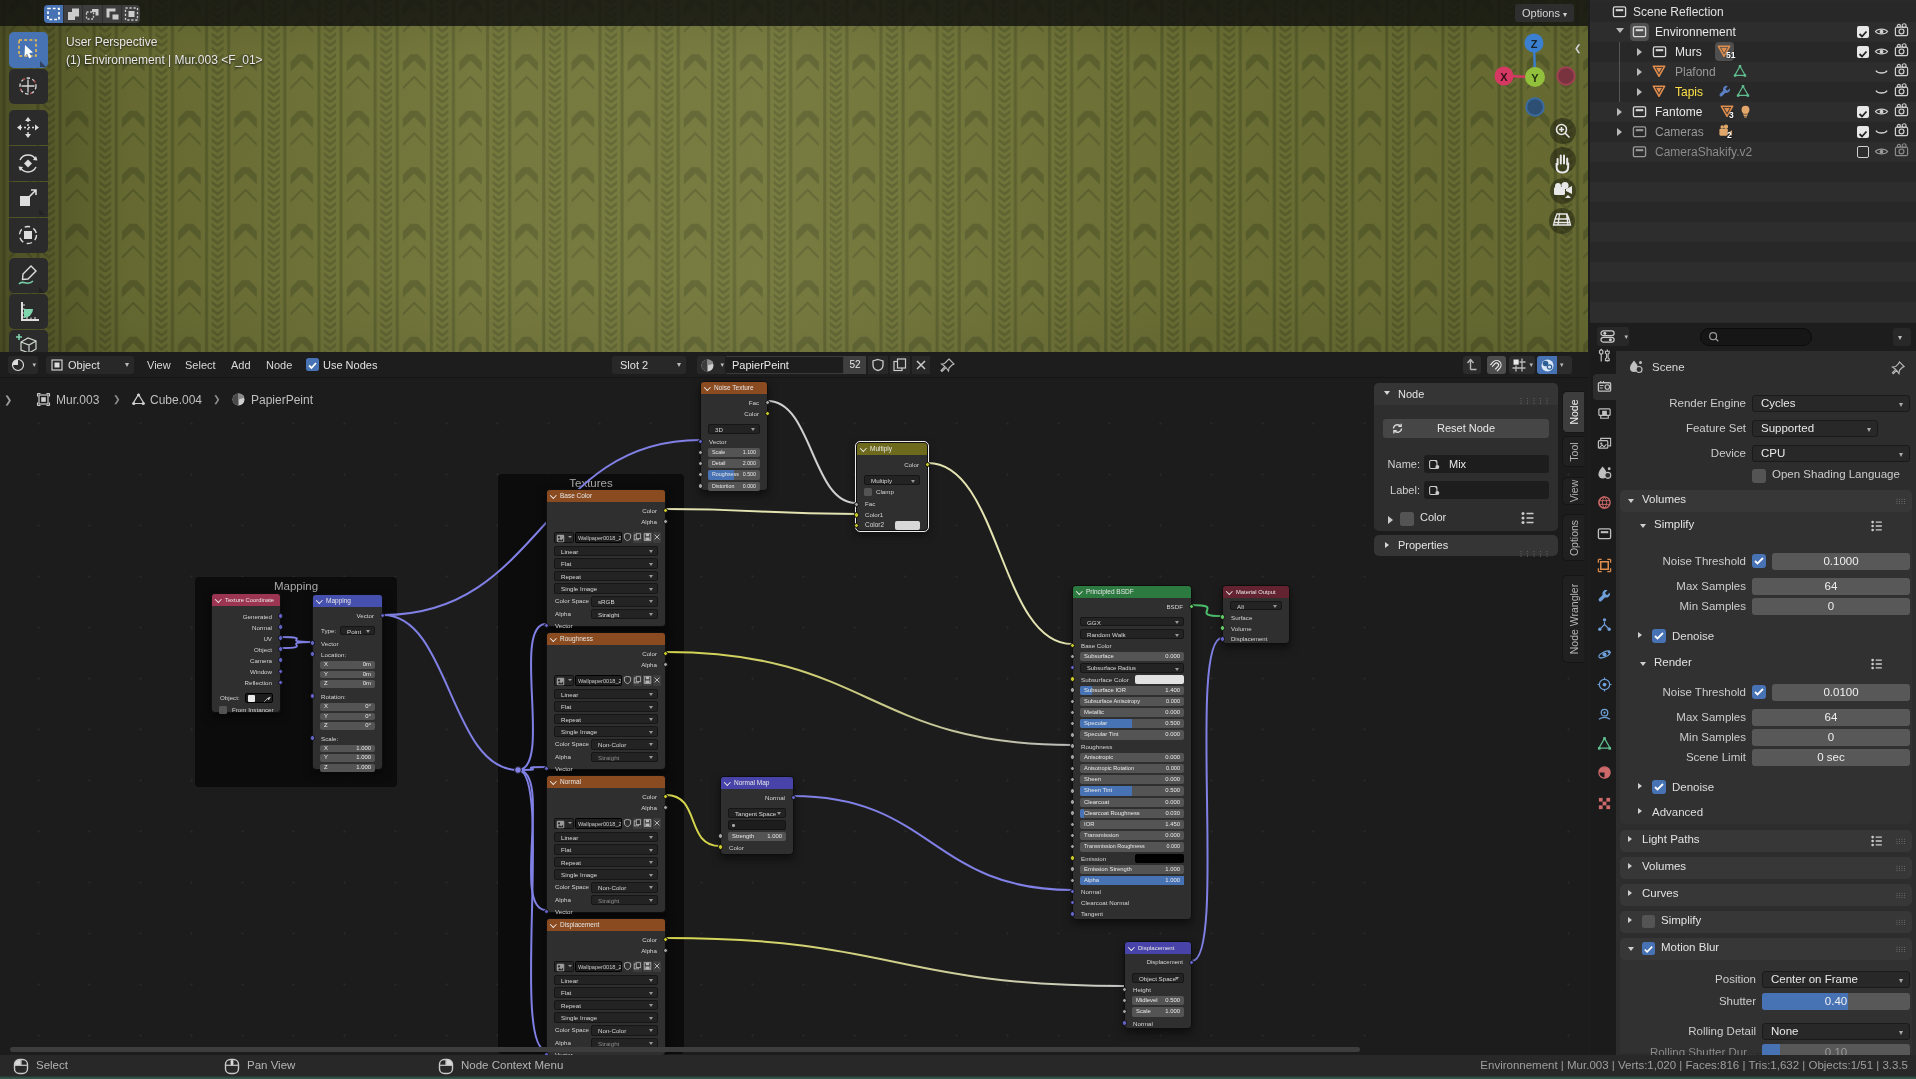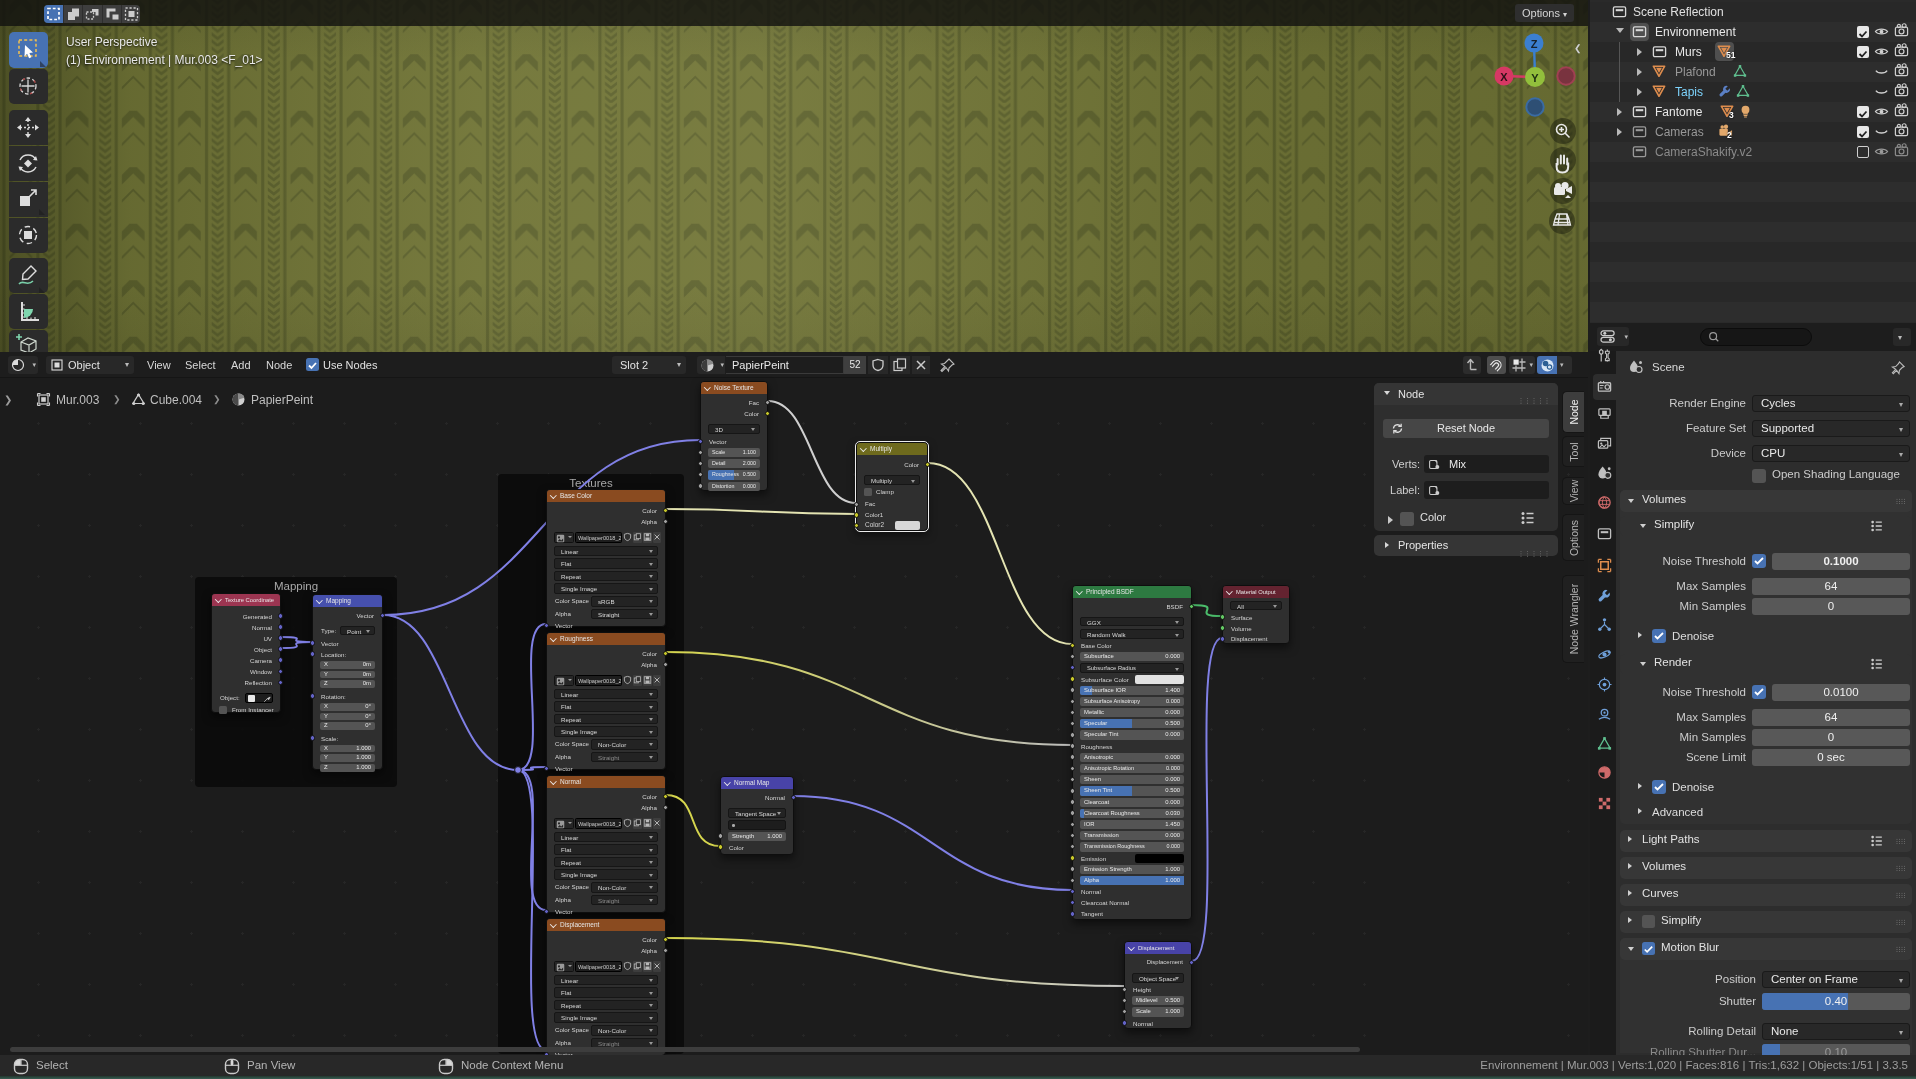--- a/index.html
+++ b/index.html
@@ -908,21 +908,21 @@
           <span style="margin-left:24px;">Node</span>
           <span style="position:absolute;right:8px;top:7px;color:#808080;font-size:7px;letter-spacing:-0.5px;">⋮⋮⋮⋮⋮</span>
         </div>
         <div class="abs" style="left:9px;top:36px;width:166px;height:19px;background:#464646;border-radius:3px;color:#e8e8e8;font-size:11px;line-height:19px;text-align:center;">
           <svg width="13" height="13" viewBox="0 0 16 16" style="position:absolute;left:8px;top:3px;">
               <path d="M3 8 a5 5 0 0 1 9 -2.5 M13 8 a5 5 0 0 1 -9 2.5" fill="none" stroke="#ddd" stroke-width="1.6"></path>
               <path d="M12.5 2 v3.5 h-3.5 M3.5 14 v-3.5 h3.5" fill="none" stroke="#ddd" stroke-width="1.6"></path>
             </svg>
           Reset Node
         </div>
-        <div class="abs" style="left:0px;top:72px;width:46px;height:18px;color:#cfcfcf;font-size:11px;line-height:18px;text-align:right;">Verts:</div>
+        <div class="abs" style="left:0px;top:72px;width:46px;height:18px;color:#cfcfcf;font-size:11px;line-height:18px;text-align:right;">Name:</div>
         <div class="abs" style="left:50px;top:72px;width:125px;height:18px;background:#1d1d1d;border-radius:3px;color:#e8e8e8;font-size:11px;line-height:18px;">
           <svg width="13" height="13" viewBox="0 0 16 16" style="position:absolute;left:4px;top:2.5px;">
               <rect x="2" y="3" width="9" height="10" rx="1.5" fill="none" stroke="#ccc" stroke-width="1.3"></rect>
               <path d="M8 3 h3 v3" fill="#ccc"></path>
               <circle cx="11.5" cy="11" r="2.4" fill="#ccc"></circle>
             </svg>
           <span style="margin-left:25px;">Mix</span>
         </div>
         <div class="abs" style="left:0px;top:98px;width:46px;height:18px;color:#cfcfcf;font-size:11px;line-height:18px;text-align:right;">Label:</div>
         <div class="abs" style="left:50px;top:98px;width:125px;height:18px;background:#1d1d1d;border-radius:3px;">
@@ -1055,21 +1055,21 @@
           <rect x="1.5" y="4.5" width="13" height="9" rx="1.5" fill="none" stroke="#d0d0d0" stroke-width="1.3"></rect>
           <circle cx="5.2" cy="3.2" r="1.7" fill="none" stroke="#d0d0d0" stroke-width="1.2"></circle>
           <circle cx="10.8" cy="2.9" r="2.1" fill="none" stroke="#d0d0d0" stroke-width="1.2"></circle>
           <circle cx="8" cy="9" r="2.6" fill="none" stroke="#d0d0d0" stroke-width="1.3"></circle>
         </svg>
 <span class="abs" style="left:47px;top:87.7px;border-top:4px solid transparent;border-bottom:4px solid transparent;border-left:5px solid #b9b9b9;"></span>
 <svg class="abs" style="left:62px;top:84.2px;" width="14" height="14" viewBox="0 0 16 16">
           <path d="M1.5 2.5 H14.5 L8 14 Z" fill="none" stroke="#de8d4e" stroke-width="1.8" stroke-linejoin="round"></path>
           <path d="M4.6 4.3 H11.4 L8 10.3 Z" fill="#de8d4e"></path>
         </svg>
-<div class="abs" style="left:85px;top:84.7px;color:#7dd3fc;font-size:12px;">Tapis</div>
+<div class="abs" style="left:85px;top:84.7px;color:#fde047;font-size:12px;">Tapis</div>
 <svg class="abs" style="left:128px;top:84.2px;" width="14" height="14" viewBox="0 0 16 16">
           <path d="M10 2 a4 4 0 0 0 -4 5.5 l-4 4 a1.8 1.8 0 0 0 2.5 2.5 l4 -4 a4 4 0 0 0 5 -5.2 l-2.8 2.8 -2.3 -2.3 2.8 -2.8 z" fill="#5a7fc4"></path>
         </svg>
 <svg class="abs" style="left:146px;top:84.2px;" width="14" height="14" viewBox="0 0 16 16">
           <path d="M8 2.5 L14 13 H2 Z" fill="none" stroke="#5fbf8f" stroke-width="1.3"></path>
           <rect x="6.6" y="1.2" width="2.8" height="2.8" fill="#5fbf8f"></rect>
           <rect x="1" y="11.8" width="2.8" height="2.8" fill="#5fbf8f"></rect>
           <rect x="12.2" y="11.8" width="2.8" height="2.8" fill="#5fbf8f"></rect>
         </svg>
 <svg class="abs" style="left:284px;top:84.2px;" width="15" height="15" viewBox="0 0 16 16">
@@ -1292,21 +1292,21 @@
           <circle cx="11" cy="10.5" r="3" fill="#2d2d2d" stroke="#c0c0c0" stroke-width="1.2"></circle>
           <circle cx="12.5" cy="3.5" r="1.5" fill="#c0c0c0"></circle>
         </svg>
 <div class="abs" style="left:36px;top:10px;color:#d8d8d8;font-size:11.5px;">Scene</div>
 <svg class="abs" style="right:10px;top:9px;" width="15" height="15" viewBox="0 0 16 16">
           <path d="M9 2 l5 5 -2 1 -3 3 -0.5 3.5 -2.5 -3.5 -3.5 3.5 -1 -1 3.5 -3.5 -3.5 -2.5 3.5 -0.5 3 -3 z" fill="none" stroke="#bbb" stroke-width="1.2"></path>
         </svg>
 <div class="abs" style="left:0;top:46px;width:130px;height:14px;color:#cccccc;font-size:11.5px;text-align:right;">Render Engine</div>
 <div class="abs" style="left:136px;top:44px;width:158px;height:17px;background:#282828;border:1px solid #1a1a1a;border-radius:3px;color:#e8e8e8;font-size:11.5px;line-height:15px;"><span style="margin-left:8px;">Cycles</span><span style="position:absolute;right:6px;top:1px;font-size:8px;color:#aaa;">▾</span></div>
 <div class="abs" style="left:0;top:71px;width:130px;height:14px;color:#cccccc;font-size:11.5px;text-align:right;">Feature Set</div>
-<div class="abs" style="left:136px;top:69px;width:158px;height:17px;background:#282828;border:1px solid #1a1a1a;border-radius:3px;color:#e8e8e8;font-size:11.5px;line-height:15px;"><span style="margin-left:8px;">Supported</span><span style="position:absolute;right:6px;top:1px;font-size:8px;color:#aaa;">▾</span></div>
+<div class="abs" style="left:136px;top:69px;width:126px;height:17px;background:#282828;border:1px solid #1a1a1a;border-radius:3px;color:#e8e8e8;font-size:11.5px;line-height:15px;"><span style="margin-left:8px;">Supported</span><span style="position:absolute;right:6px;top:1px;font-size:8px;color:#aaa;">▾</span></div>
 <div class="abs" style="left:0;top:96px;width:130px;height:14px;color:#cccccc;font-size:11.5px;text-align:right;">Device</div>
 <div class="abs" style="left:136px;top:94px;width:158px;height:17px;background:#282828;border:1px solid #1a1a1a;border-radius:3px;color:#e8e8e8;font-size:11.5px;line-height:15px;"><span style="margin-left:8px;">CPU</span><span style="position:absolute;right:6px;top:1px;font-size:8px;color:#aaa;">▾</span></div>
 <div class="abs" style="left:136px;top:118px;width:14px;height:14px;background:#545454;border-radius:3px;"></div>
 <div class="abs" style="left:156px;top:117px;color:#cccccc;font-size:11.5px;">Open Shading Language</div>
 <div class="abs" style="left:4px;top:139px;width:292px;height:334px;background:#313131;border-radius:5px;"></div>
 <div class="abs" style="left:4px;top:139px;width:292px;height:22px;background:#373737;border-radius:5px;">
 <span style="position:absolute;left:8px;top:8.5px;border-left:3.5px solid transparent;border-right:3.5px solid transparent;border-top:4.5px solid #d0d0d0;"></span>
 <span style="position:absolute;left:22px;top:3.0px;color:#e2e2e2;font-size:11.5px;">Volumes</span>
 <span style="position:absolute;right:6px;top:6.0px;color:#7a7a7a;font-size:7.5px;letter-spacing:0.5px;">⁝⁝⁝⁝</span>
 </div>
@@ -1317,21 +1317,21 @@
             <circle cx="3" cy="3.5" r="1.5" fill="#ccc"></circle>
             <circle cx="3" cy="8" r="1.5" fill="#ccc"></circle>
             <circle cx="3" cy="12.5" r="1.5" fill="#ccc"></circle>
             <path d="M6.5 3.5 h7 M6.5 8 h7 M6.5 12.5 h7" stroke="#ccc" stroke-width="1.5"></path>
           </svg>
 </div>
 <div class="abs" style="left:0;top:204px;width:130px;height:14px;color:#cccccc;font-size:11.5px;text-align:right;">Noise Threshold</div>
 <div class="abs" style="left:136px;top:203px;width:14px;height:14px;background:#4772b3;border-radius:3px;"><svg width="14" height="14" viewBox="0 0 14 14">
             <path d="M3 7 l2.5 2.5 L11 4" fill="none" stroke="#fff" stroke-width="1.8"></path>
           </svg></div>
-<div class="abs" style="left:156px;top:202px;width:138px;height:17px;background:#585858;border-radius:3px;color:#f0f0f0;font-size:11.5px;line-height:17px;text-align:center;"><span style="position:relative;font-weight:bold;">0.1000</span></div>
+<div class="abs" style="left:156px;top:202px;width:138px;height:17px;background:#585858;border-radius:3px;color:#f0f0f0;font-size:11.5px;line-height:17px;text-align:center;"><span style="position:relative;">0.1000</span></div>
 <div class="abs" style="left:0;top:229px;width:130px;height:14px;color:#cccccc;font-size:11.5px;text-align:right;">Max Samples</div>
 <div class="abs" style="left:136px;top:227px;width:158px;height:17px;background:#585858;border-radius:3px;color:#f0f0f0;font-size:11.5px;line-height:17px;text-align:center;"><span style="position:relative;">64</span></div>
 <div class="abs" style="left:0;top:249px;width:130px;height:14px;color:#cccccc;font-size:11.5px;text-align:right;">Min Samples</div>
 <div class="abs" style="left:136px;top:247px;width:158px;height:17px;background:#585858;border-radius:3px;color:#f0f0f0;font-size:11.5px;line-height:17px;text-align:center;"><span style="position:relative;">0</span></div>
 <span class="abs" style="left:22px;top:281px;border-top:3.5px solid transparent;border-bottom:3.5px solid transparent;border-left:4.5px solid #d0d0d0;"></span>
 <div class="abs" style="left:36px;top:278px;width:14px;height:14px;background:#4772b3;border-radius:3px;"><svg width="14" height="14" viewBox="0 0 14 14">
             <path d="M3 7 l2.5 2.5 L11 4" fill="none" stroke="#fff" stroke-width="1.8"></path>
           </svg></div>
 <div class="abs" style="left:56px;top:279px;color:#dddddd;font-size:11.5px;">Denoise</div>
 <div class="abs" style="left:4px;top:303px;width:292px;height:20px;background:#313131;border-radius:5px;">

